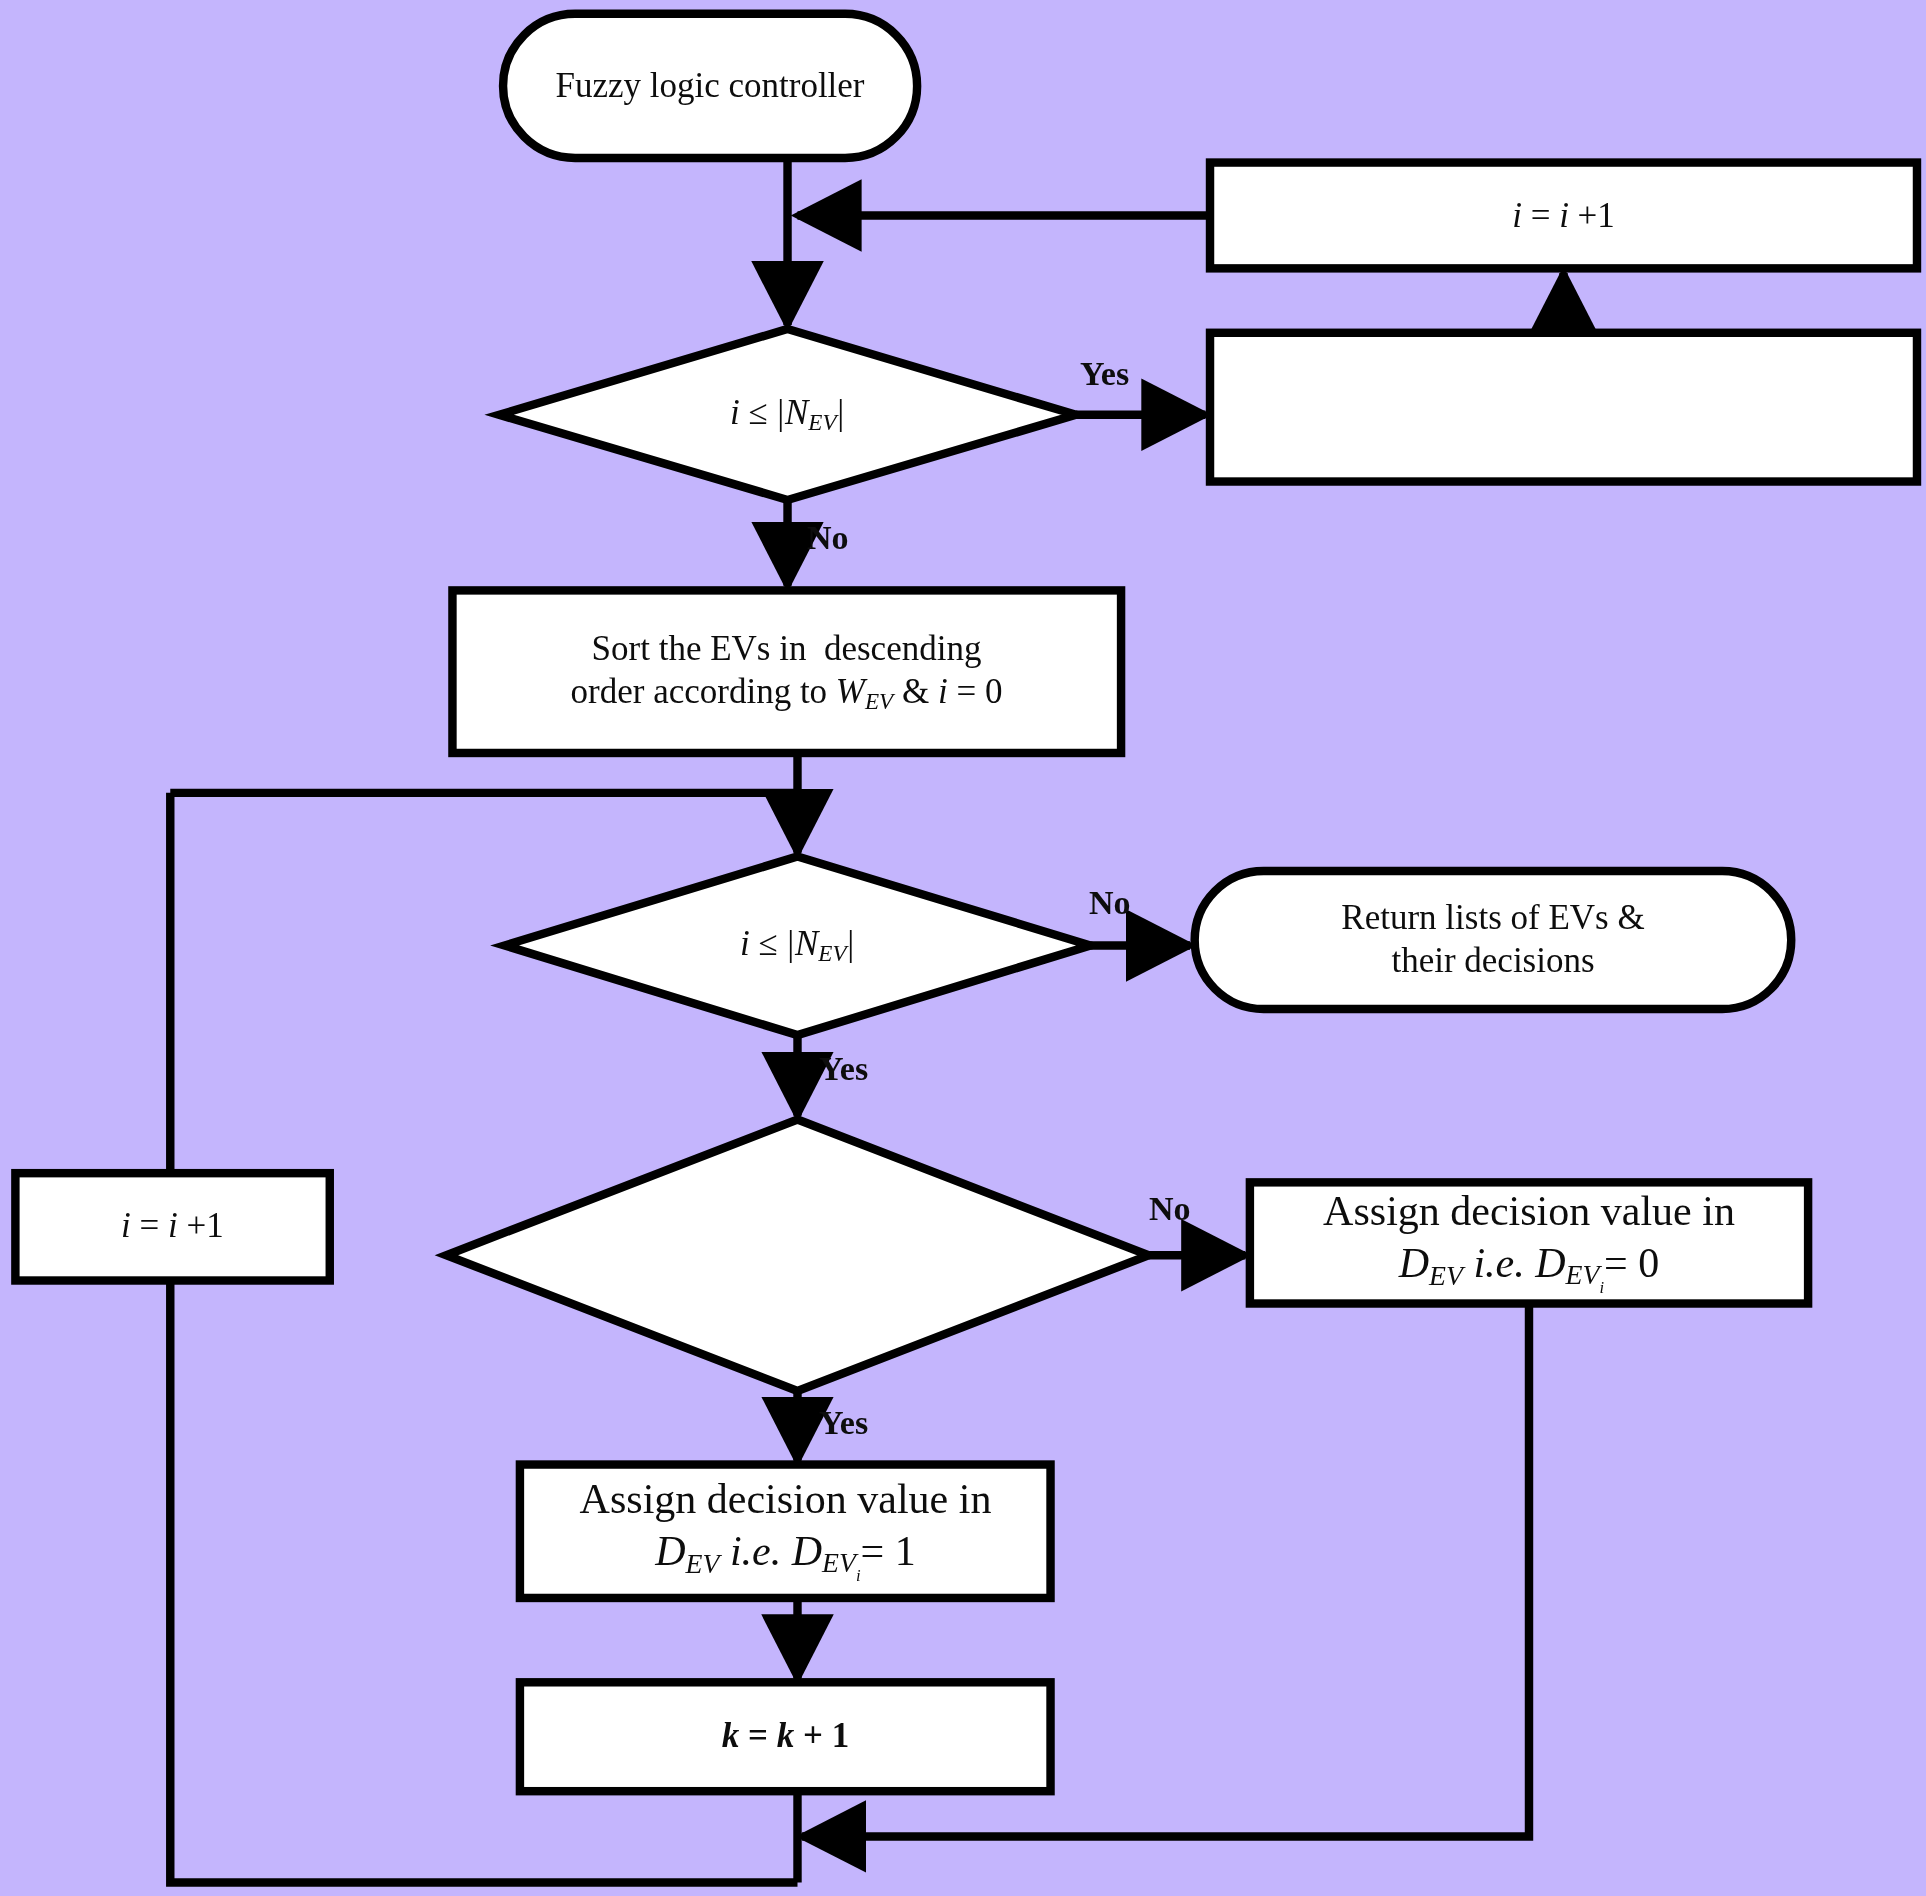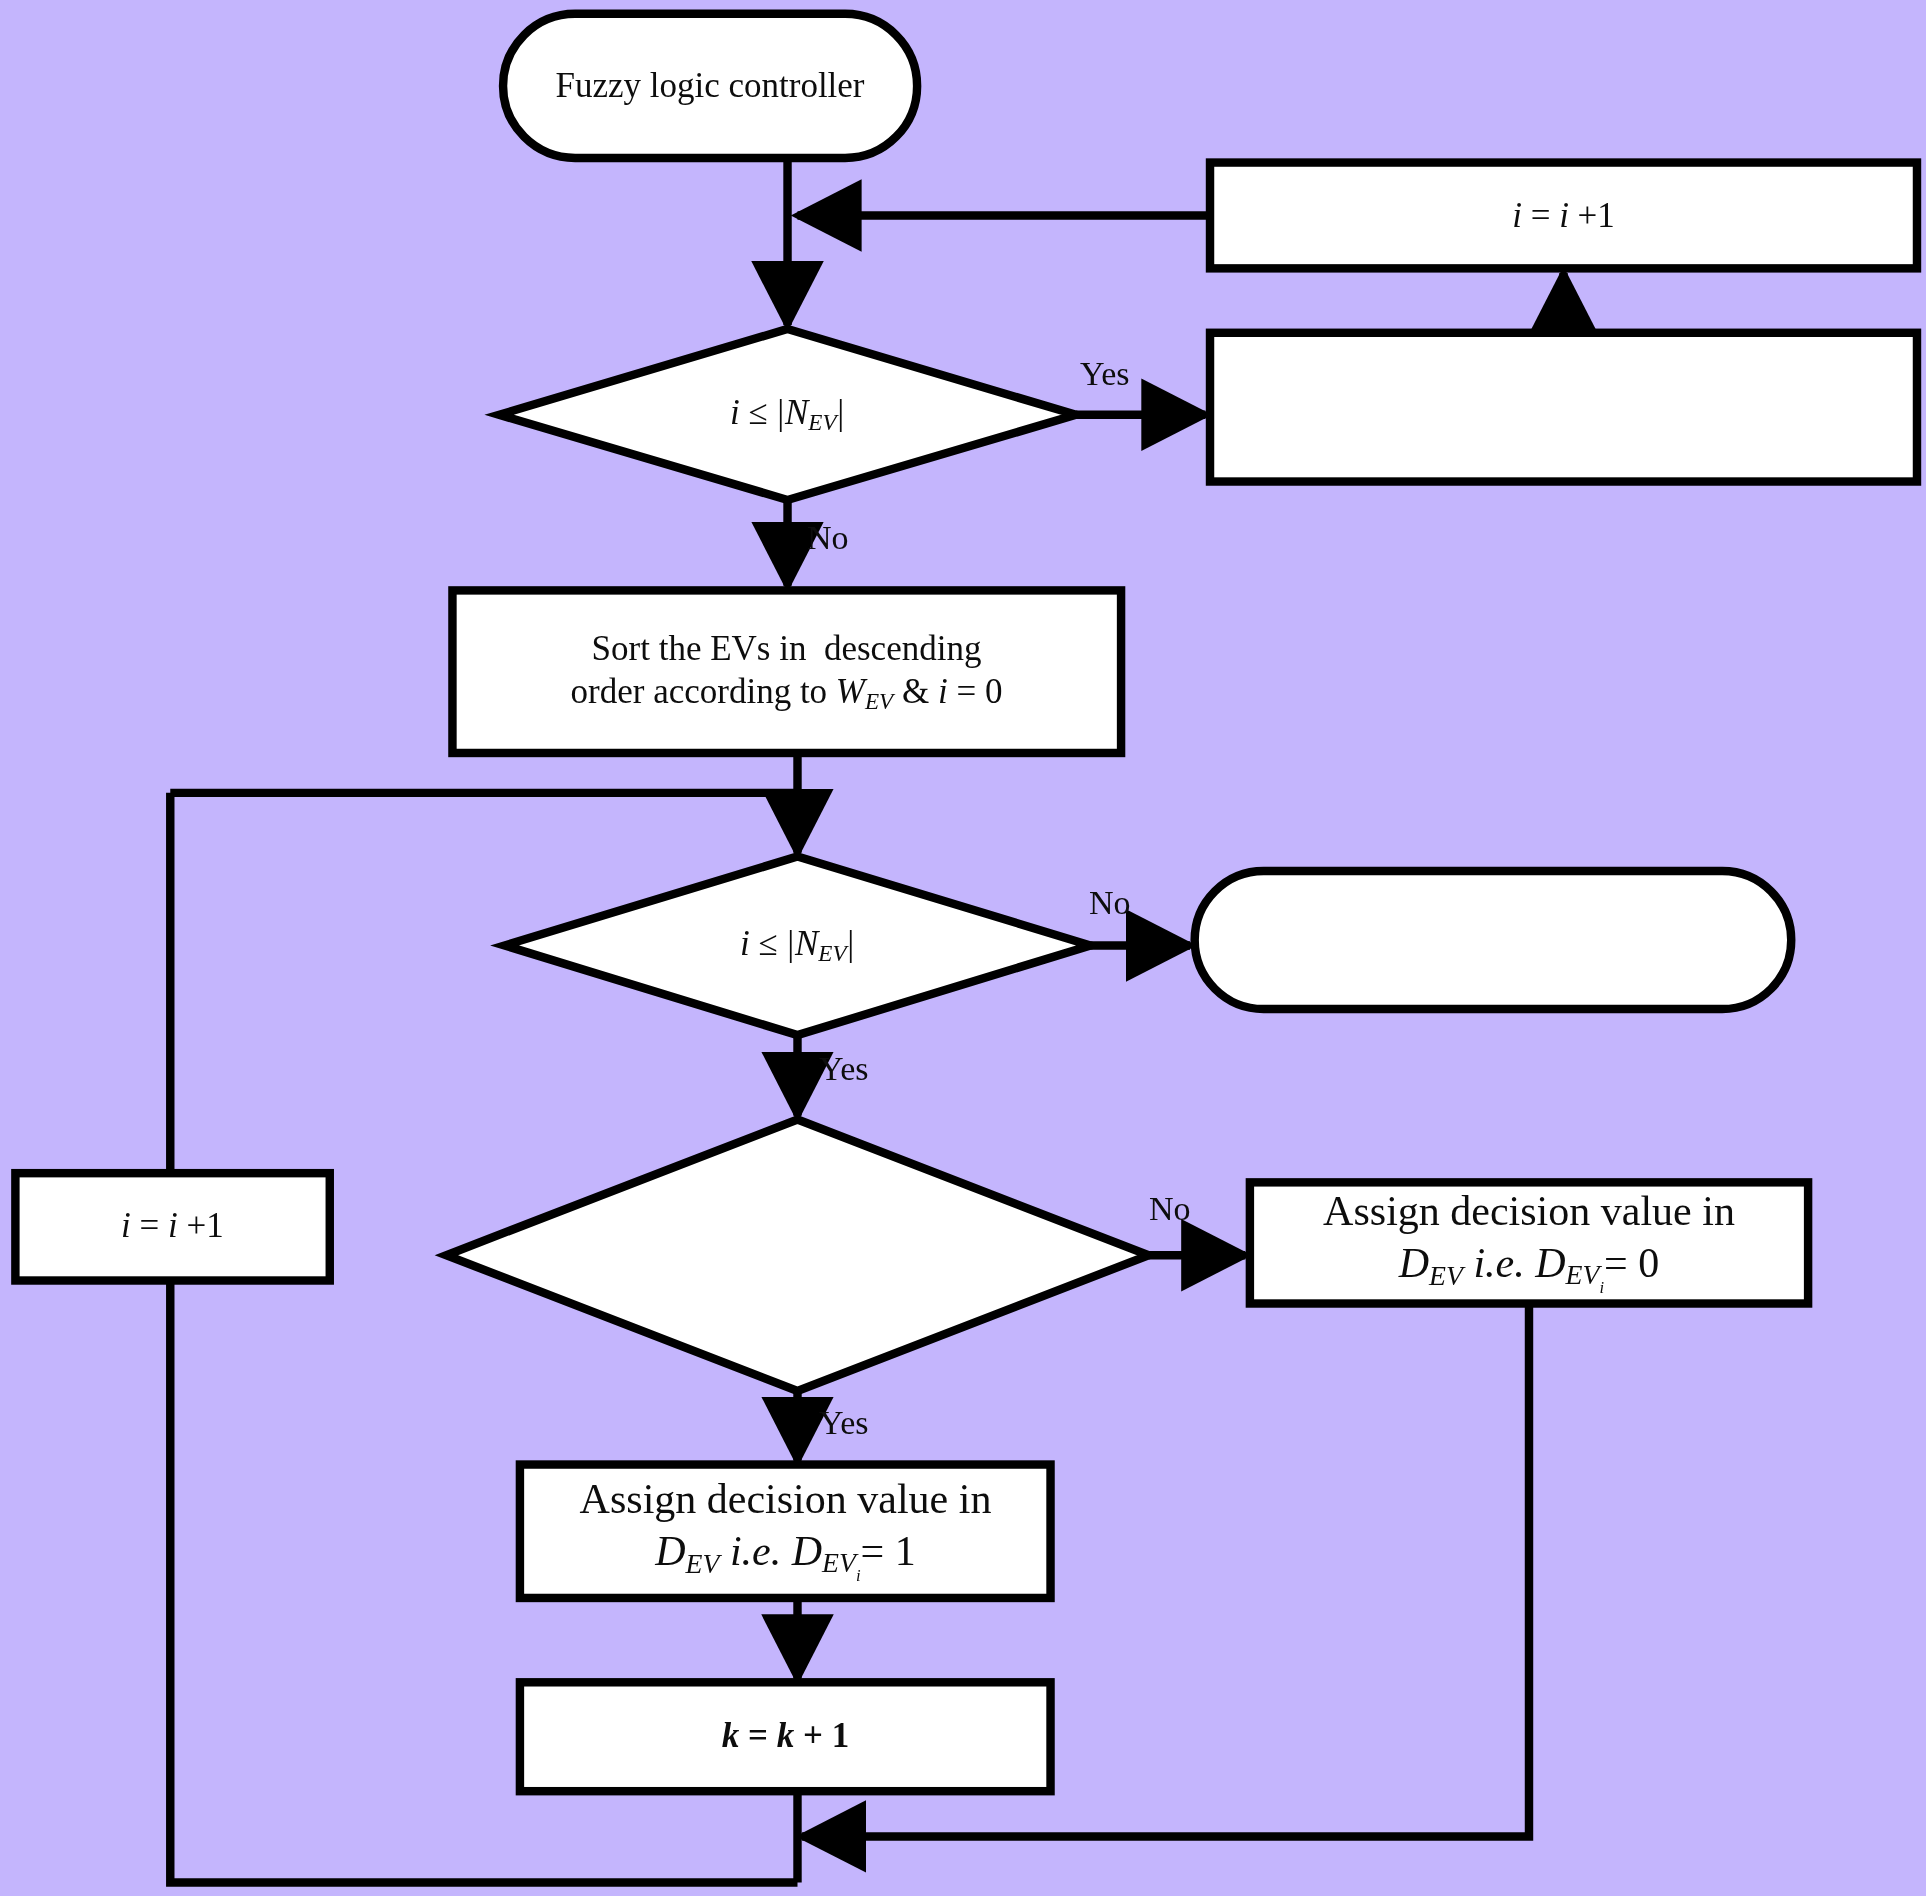--- a/index.html
+++ b/index.html
@@ -16,20 +16,21 @@
   .conn{stroke:#000000;stroke-width:11;fill:none;}
   .arrowhead{fill:#000000;}
   
   .lbl{
     position:absolute;
     color:#0d0d0d;
     text-align:center;
     line-height:1.18;
     white-space:nowrap;
     font-family:"Liberation Serif","DejaVu Serif",serif;
+    font-weight:bold;
   }
   .node-text{
     position:absolute;
     display:flex;
     align-items:center;
     justify-content:center;
     text-align:center;
     color:#0d0d0d;
     line-height:1.22;
     font-family:"Liberation Serif","DejaVu Serif",serif;
@@ -130,20 +131,26 @@
     <span>
       Sort the EVs in&nbsp; descending<br>
       order according to <i class="v">W</i><sub>EV</sub> &amp; <i class="v">i</i> = 0
     </span>
   </div>
 
   <div class="node-text f46" style="left:586px;top:911px;width:423px;height:69px;">
     <span><i class="v">i</i> ≤ <span class="bar">|</span><i class="v">N</i><sub>EV</sub><span class="bar">|</span></span>
   </div>
 
+  <div class="node-text f46" style="left:1195px;top:871px;width:596px;height:138px;">
+    <span>
+      Return lists of EVs &amp;<br>
+      their decisions
+    </span>
+  </div>
 
   <div class="node-text f46" style="left:15.3px;top:1173px;width:314px;height:107px;">
     <span><i class="v">i</i> = <i class="v">i</i> +1</span>
   </div>
 
 
   <div class="node-text f44" style="left:1250px;top:1182px;width:558px;height:121px;">
     <span>
       Assign decision value in<br>
       <i class="v">D</i><sub>EV</sub> <i class="v">i.e.</i> <i class="v">D</i><sub>EV<span class="sb2">i</span></sub>= 0

